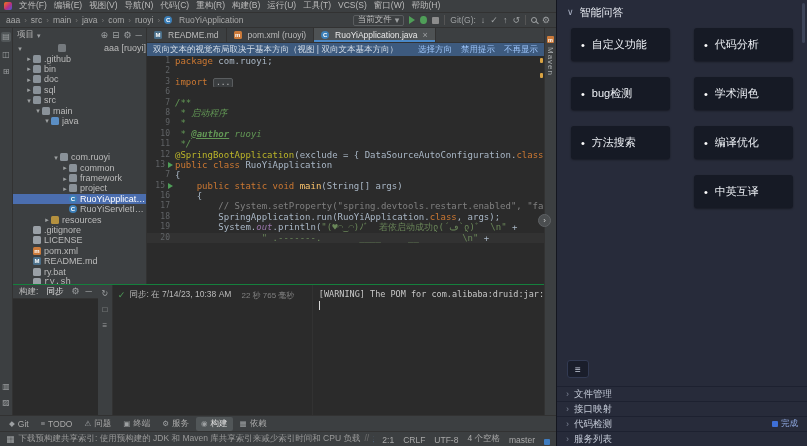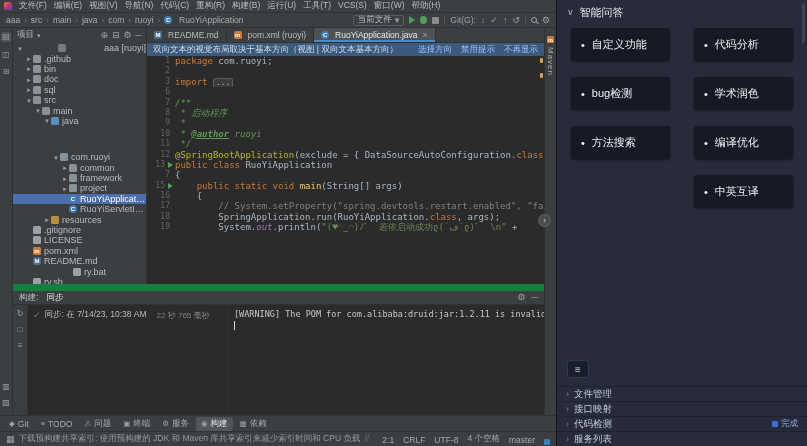--- a/index.html
+++ b/index.html
@@ -62,21 +62,21 @@
 .tk-a{color:#bbb529}.tk-m{color:#ffc66d}.tk-f{color:#9876aa;font-style:italic}.tk-h{color:#787878}
 .tk-fold{display:inline-block;background:#3a3d3f;border:1px solid #5a5d5f;border-radius:2px;padding:0 2px;line-height:8px;font-size:8px;color:#bbb}
 .stripe-marks{position:absolute;right:1px;top:30px;display:flex;flex-direction:column;gap:10px}
 .mark{width:3px;height:5px;background:#d9a343;border-radius:1px}
 
 .right-stripe{width:12px;flex:none;background:#3c3f41;border-left:1px solid #323232;display:flex;flex-direction:column;align-items:center;padding-top:8px;gap:4px;position:relative}
 .maven-m{width:7px;height:7px;background:#cb7a3a;border-radius:1px;font-size:5.5px;color:#fff;display:flex;align-items:center;justify-content:center;font-weight:bold}
 .vtext{writing-mode:vertical-rl;font-size:8px;color:#a7abad;letter-spacing:1px}
 .stripe-btn{position:absolute;top:186px;left:-7px;width:13px;height:13px;border-radius:50%;background:#4b4e50;border:1px solid #5f6265;color:#ccc;font-size:8px;display:flex;align-items:center;justify-content:center}
 
-.build{height:131px;flex:none;border-top:7px solid #15803d;display:flex;flex-direction:column;background:#2b2b2b}
+.build{height:131px;flex:none;border-top:1px solid #15803d;display:flex;flex-direction:row;background:#2b2b2b}
 .build-header{height:14px;flex:none;background:#3c3f41;display:flex;align-items:center;gap:8px;padding:0 6px;font-size:8.5px;color:#bbb;border-bottom:1px solid #323232}
 .build-tab{color:#e0e0e0}
 .bh-icons{margin-left:auto;display:flex;gap:6px}
 .build-body{flex:1;display:flex;min-height:0}
 .build-tools{width:15px;flex:none;background:#3c3f41;border-right:1px solid #323232;display:flex;flex-direction:column;align-items:center;padding-top:4px;gap:7px;font-size:8px;color:#9da0a2}
 .build-tree{width:200px;flex:none;border-right:1px solid #323232;padding:4px 5px;font-size:8.5px;color:#bbb;overflow:hidden}
 .sync-row{display:flex;align-items:center;gap:4px;white-space:nowrap}
 .okmark{color:#4f9e58;font-size:9px}
 .dur{color:#808080;margin-left:6px;font-size:8px}
 .build-console{flex:1;padding:4px 6px;font-family:"DejaVu Sans Mono",monospace;font-size:8.5px;line-height:11px;color:#c8c8c8;overflow:hidden;white-space:nowrap}
@@ -288,26 +288,26 @@
                 <div class="trow" style="padding-left: 12px;">
                   <span class="tchev"></span>
                   <span class="tico" style="background: rgb(203, 122, 58);">m</span>
                   <span class="tlabel">pom.xml</span>
                 </div>
                 <div class="trow" style="padding-left: 12px;">
                   <span class="tchev"></span>
                   <span class="tico" style="background: rgb(74, 111, 138);">M</span>
                   <span class="tlabel">README.md</span>
                 </div>
-                <div class="trow" style="padding-left: 12px; justify-content: center;">
+                <div class="trow" style="padding-left: 12px;">
                   <span class="tchev"></span>
                   <span class="tico" style="background: rgb(154, 160, 166);"></span>
                   <span class="tlabel">ry.bat</span>
                 </div>
-                <div class="trow" style="padding-left: 12px;">
+                <div class="trow" style="padding-left: 12px; font-family: Liberation Mono, monospace;">
                   <span class="tchev"></span>
                   <span class="tico" style="background: rgb(154, 160, 166);"></span>
                   <span class="tlabel">ry.sh</span>
                 </div>
                 <div class="trow" style="padding-left: 3px; gap: 11px;">
                   <span class="tchev">▸</span>
                   <span class="tico" style="background: rgb(109, 134, 168);"></span>
                   <span class="tlabel">外部库</span>
                 </div>
                 <div class="trow" style="padding-left: 3px;">
@@ -353,20 +353,21 @@
                 <div class="cl"><span class="gut">10</span><span class="ltext"><span class="tk-d"> * </span><span class="tk-dt">@author</span><span class="tk-d"> ruoyi</span></span></div>
                 <div class="cl"><span class="gut">11</span><span class="ltext"><span class="tk-d"> */</span></span></div>
                 <div class="cl"><span class="gut">12</span><span class="ltext"><span class="tk-a">@SpringBootApplication</span><span class="tk-n">(exclude = { DataSourceAutoConfiguration.</span><span class="tk-k">class</span><span class="tk-n"> })</span></span></div>
                 <div class="cl"><span class="gut hasrun">13<span class="runico"></span></span><span class="ltext"><span class="tk-k">public class </span><span class="tk-n">RuoYiApplication</span></span></div>
                 <div class="cl"><span class="gut">7</span><span class="ltext"><span class="tk-n">{</span></span></div>
                 <div class="cl"><span class="gut hasrun">15<span class="runico"></span></span><span class="ltext"><span class="tk-n">    </span><span class="tk-k">public static void </span><span class="tk-m">main</span><span class="tk-n">(String[] args)</span></span></div>
                 <div class="cl"><span class="gut">16</span><span class="ltext"><span class="tk-n">    {</span></span></div>
                 <div class="cl"><span class="gut">17</span><span class="ltext"><span class="tk-c">        // System.setProperty("spring.devtools.restart.enabled", "false");</span></span></div>
                 <div class="cl"><span class="gut">18</span><span class="ltext"><span class="tk-n">        SpringApplication.run(RuoYiApplication.</span><span class="tk-k">class</span><span class="tk-n">, args);</span></span></div>
                 <div class="cl"><span class="gut">19</span><span class="ltext"><span class="tk-n">        System.</span><span class="tk-f">out</span><span class="tk-n">.println(</span><span class="tk-s">"(♥◠‿◠)ﾉﾞ  若依启动成功ლ(´ڡ`ლ)ﾞ  \n"</span><span class="tk-n"> +</span></span></div>
+                <div class="cl cur"><span class="gut">20</span><span class="ltext"><span class="tk-n">                </span><span class="tk-s">" .-------.       ____     __        \n"</span><span class="tk-n"> +</span></span></div>
               </div>
             <div class="stripe-marks">
               <span class="mark"></span>
               <span class="mark"></span>
             </div>
           </div>
         </div>
 
         <div class="build">
           <div class="build-header">

